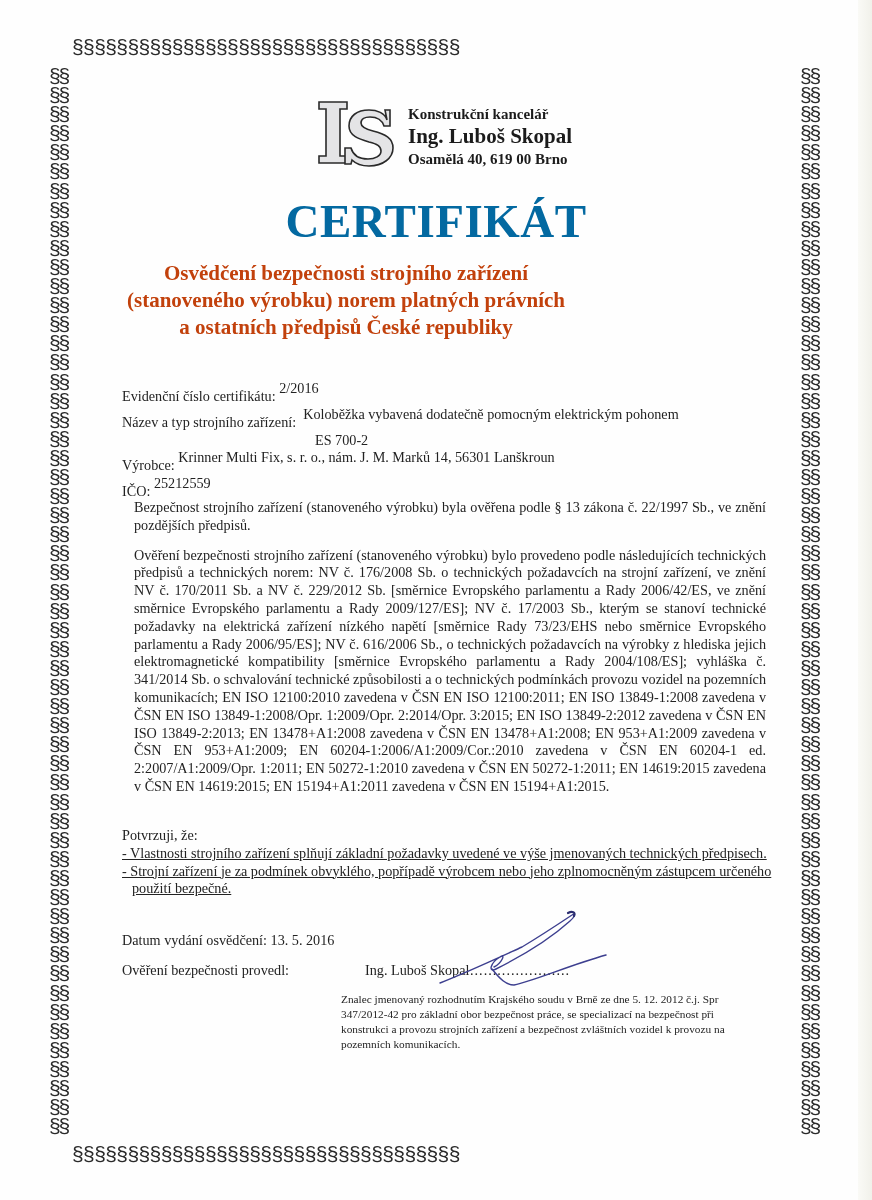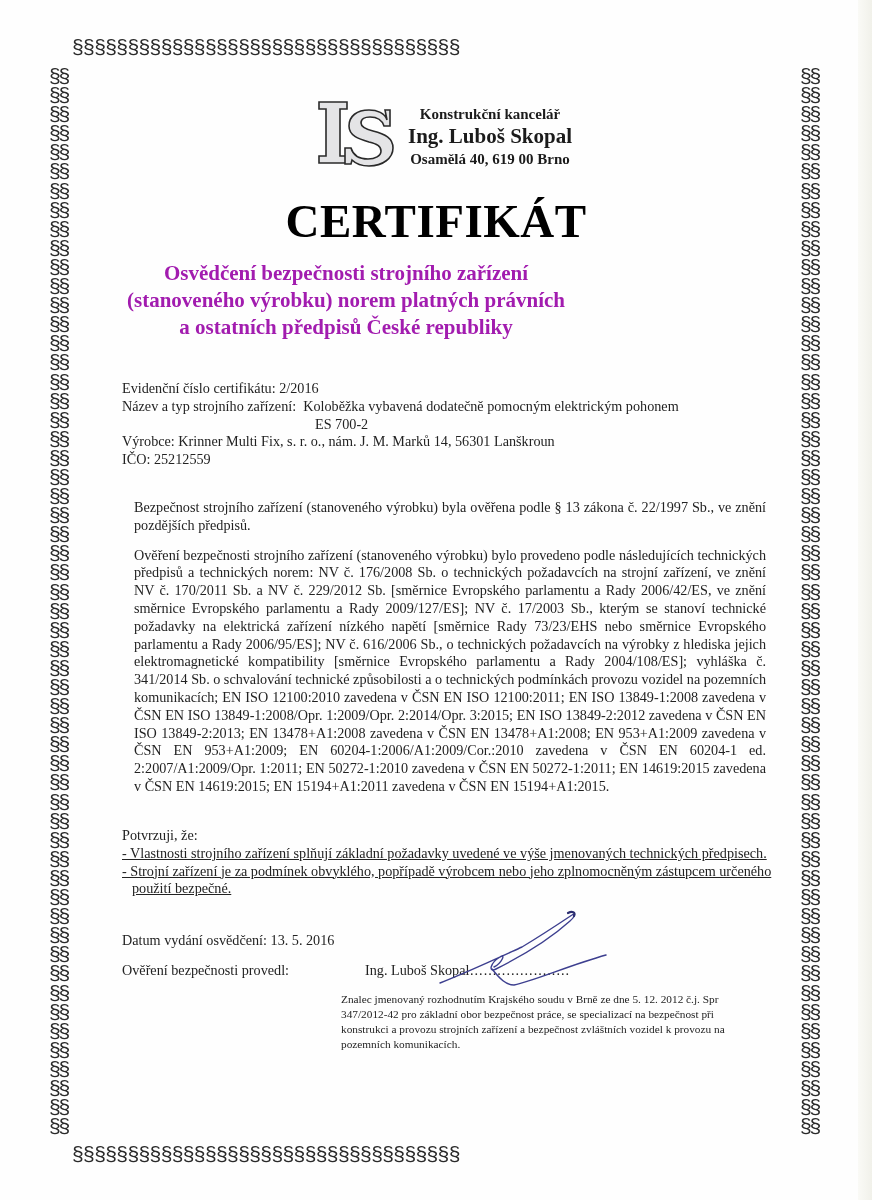--- a/index.html
+++ b/index.html
@@ -23,38 +23,38 @@
     position: absolute; width: 26px; overflow: hidden;
     font-family: "Liberation Sans", "DejaVu Sans", sans-serif;
     font-size: 21px; line-height: 19.1px; color: #2a2a2a; letter-spacing: -2.2px;
     white-space: pre-line; word-break: break-all;
   }
   .border-left { left: 49px; top: 66px; height: 1080px; }
   .border-right { left: 800px; top: 66px; height: 1080px; }
 
   
   .logo { position: absolute; left: 315px; top: 98px; width: 82px; height: 72px; }
-  .company { position: absolute; left: 408px; top: 104px; font-weight: bold; color: #1b1b1b; text-align: center; }
+  .company { position: absolute; left: 408px; top: 104px; font-weight: bold; color: #1b1b1b; }
   .company .l1 { font-size: 15px; line-height: 20px; }
   .company .l2 { font-size: 21px; line-height: 24px; }
   .company .l3 { font-size: 15px; line-height: 22px; }
 
   .title {
     position: absolute; left: 0; width: 872px; top: 194px; text-align: center;
-    font-size: 47px; font-weight: bold; letter-spacing: 0.5px; color: #000000;
+    font-size: 47px; font-weight: bold; letter-spacing: 0.5px; color: #0369a1;
   }
   .subtitle {
     position: absolute; left: 0; width: 692px; top: 260px; text-align: center;
-    font-size: 21px; line-height: 27px; font-weight: bold; color: #a21caf;
+    font-size: 21px; line-height: 27px; font-weight: bold; color: #c2410c;
   }
 
   .body-text { position: absolute; left: 122px; width: 656px; font-size: 14.2px; line-height: 17.8px; color: #222; }
   .info { top: 380px; }
   .info .row { display: flex; }
-  .info .lbl { white-space: pre; }
+  .info .lbl { white-space: pre; margin-top: 8px; }
   .info .indent { padding-left: 193px; }
 
   .legal { top: 487px; text-align: justify; }
   .legal p { margin: 12px; text-align: justify; }
   .legal .last-left { text-align-last: left; }
 
   .confirm { top: 827px; }
   .confirm .item { padding-left: 10px; text-indent: -10px; text-decoration: underline; }
 
   .date { position: absolute; left: 122px; top: 932px; font-size: 14.2px; color: #222; }

